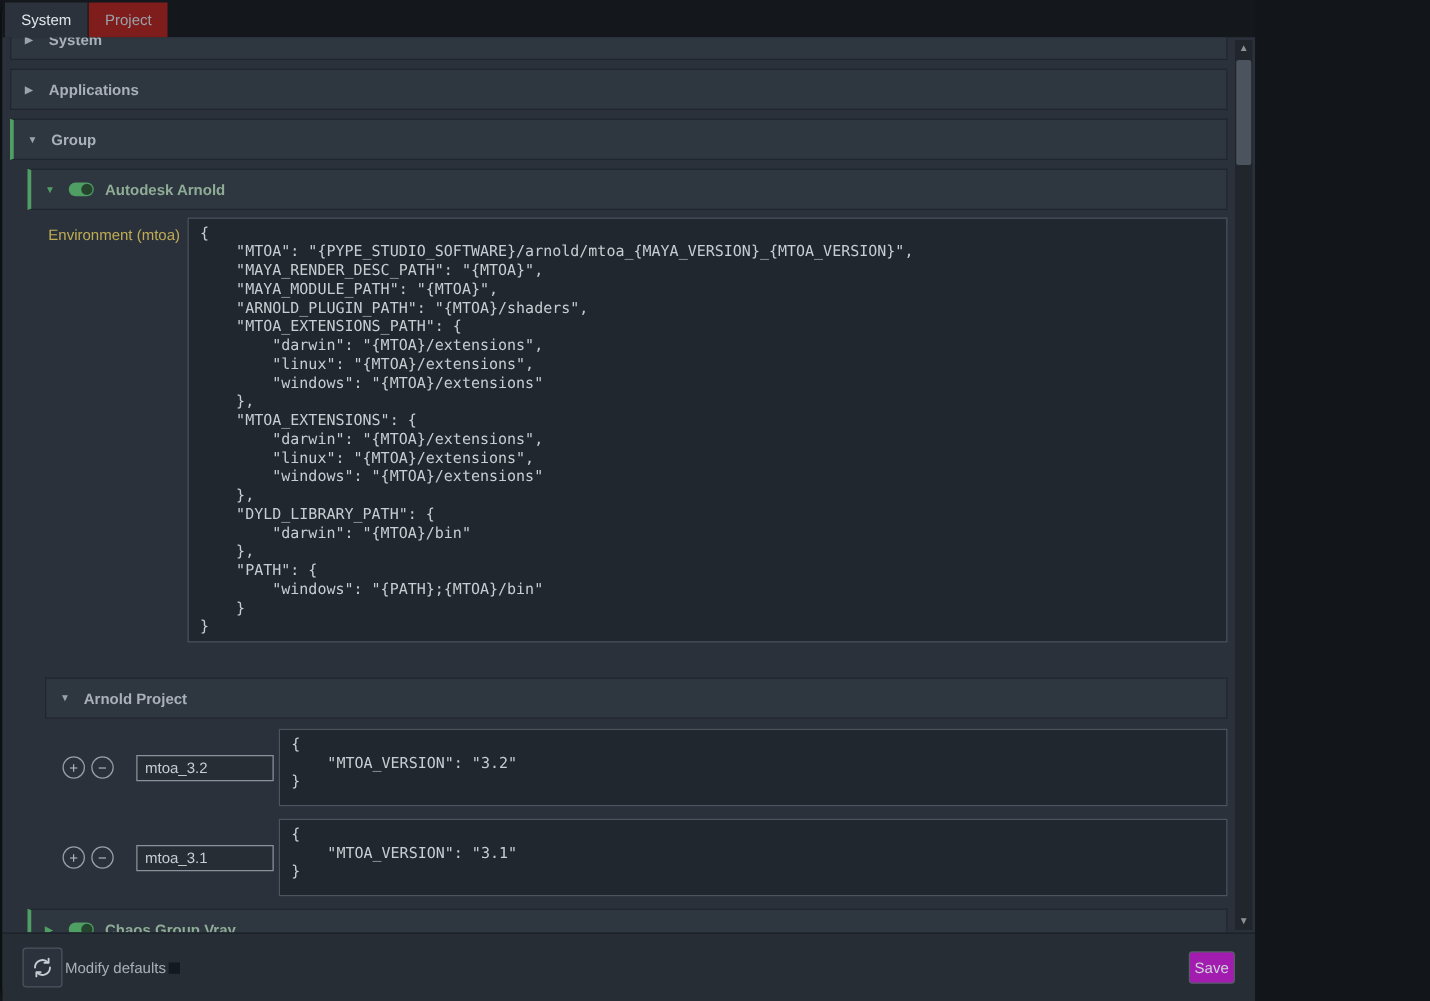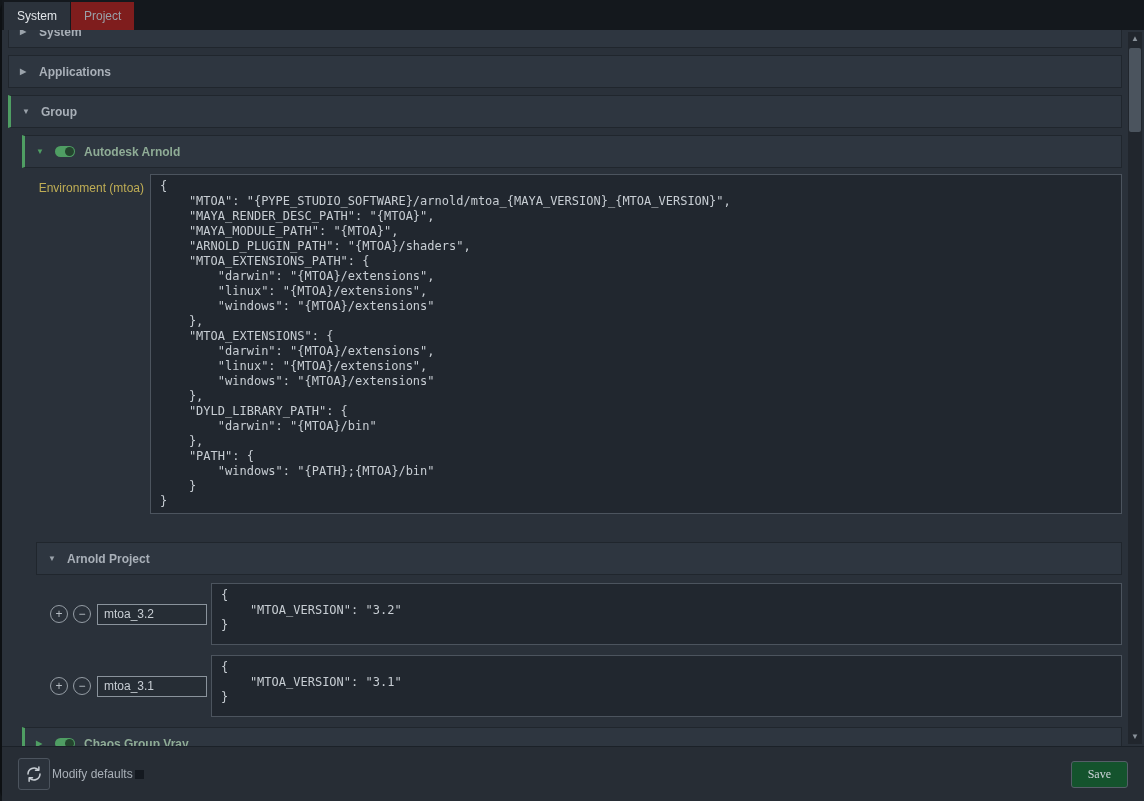--- a/index.html
+++ b/index.html
@@ -3,21 +3,21 @@
 <meta charset="utf-8">
 <style>
   * { box-sizing: border-box; }
   html, body {
     margin: 0; padding: 0;
     width: 1144px; height: 801px;
     overflow: hidden;
     background: #12161a;
     font-family: "Liberation Sans", sans-serif;
   }
-  .app { position: relative; width: 1144px; height: 801px; background: #2a313a; border-left: 2px solid #0d1013; border-radius: 11px; }
+  .app { position: relative; width: 1004px; height: 801px; background: #2a313a; border-left: 2px solid #0d1013; border-radius: 11px; }
 
   
   .tabbar {
     position: absolute; top: 0; left: 0; right: 0; height: 30px;
     background: #14181d;
     display: flex; align-items: flex-end; padding-left: 2px;
   }
   .tab {
     padding: 7px 13px; font-size: 12px; color: #99a1a9;
     background: #7f1d1d; cursor: pointer; margin-right: 1px;
@@ -77,21 +77,21 @@
   .circle-btn {
     width: 18px; height: 18px; border-radius: 50%;
     border: 1px solid #959da5; background: transparent;
     color: #b6bdc4; font-size: 12px; line-height: 15px; text-align: center;
     padding: 0; margin-right: 5px; cursor: pointer; flex: 0 0 auto;
     font-family: "Liberation Sans", sans-serif;
   }
   .key-input {
     width: 110px; height: 21px; flex: 0 0 auto;
     background: #262d35; border: 1px solid #8a939c;
-    color: #c7cdd3; font-size: 12px; padding: 2px 6px; margin-left: 1px;
+    color: #c7cdd3; font-size: 12px; padding: 2px 6px; margin-left: 13px;
     outline: none; font-family: "Liberation Sans", sans-serif;
   }
   .version-code { flex: 1; height: 62px; margin-left: 4px; }
 
   
   .vscroll {
     position: absolute; top: 2px; right: 2px; bottom: 2px; width: 14px;
     background: #21262d;
   }
   .vscroll .arr {
@@ -113,23 +113,23 @@
   .refresh-btn {
     width: 32px; height: 32px; flex: 0 0 auto;
     background: #2b323b; border: 1px solid #4c545e; border-radius: 3px;
     display: flex; align-items: center; justify-content: center; cursor: pointer;
     padding: 0;
   }
   .modify-label { font-size: 12px; color: #a9b0b8; }
   .state-square { width: 9px; height: 9px; background: #141920; display: inline-block; }
   .save-btn {
     margin-left: auto;
-    background: #14532d; border: 1px solid #555e68; border-radius: 3px;
-    color: #ced4da; font-size: 12px; padding: 5px 16px; cursor: pointer;
-    font-family: Liberation Serif, serif;
+    background: #a21caf; border: 1px solid #555e68; border-radius: 3px;
+    color: #ced4da; font-size: 12px; padding: 5px 4px; cursor: pointer;
+    font-family: Liberation Sans, sans-serif;
   }
 </style>
 </head>
 <body>
 
 <div class="app">
 
   <div class="tabbar">
     <div class="tab active">System</div>
     <div class="tab">Project</div>

